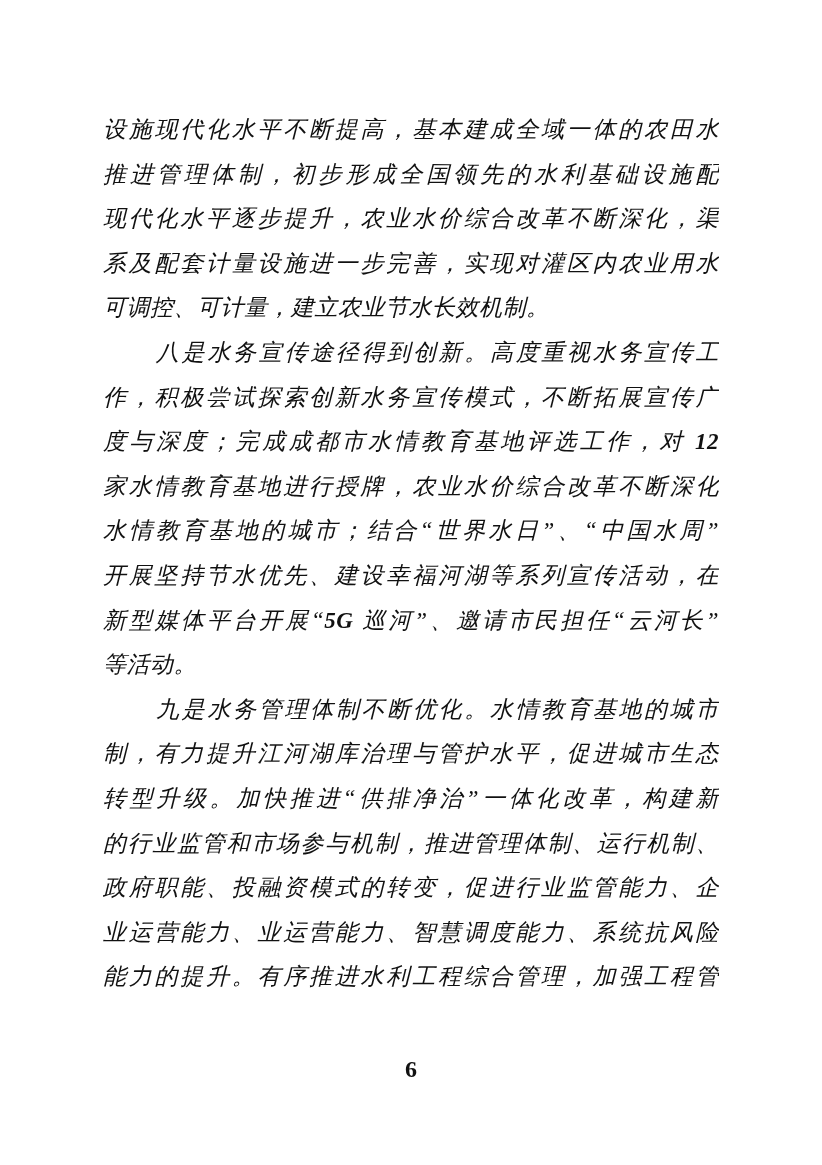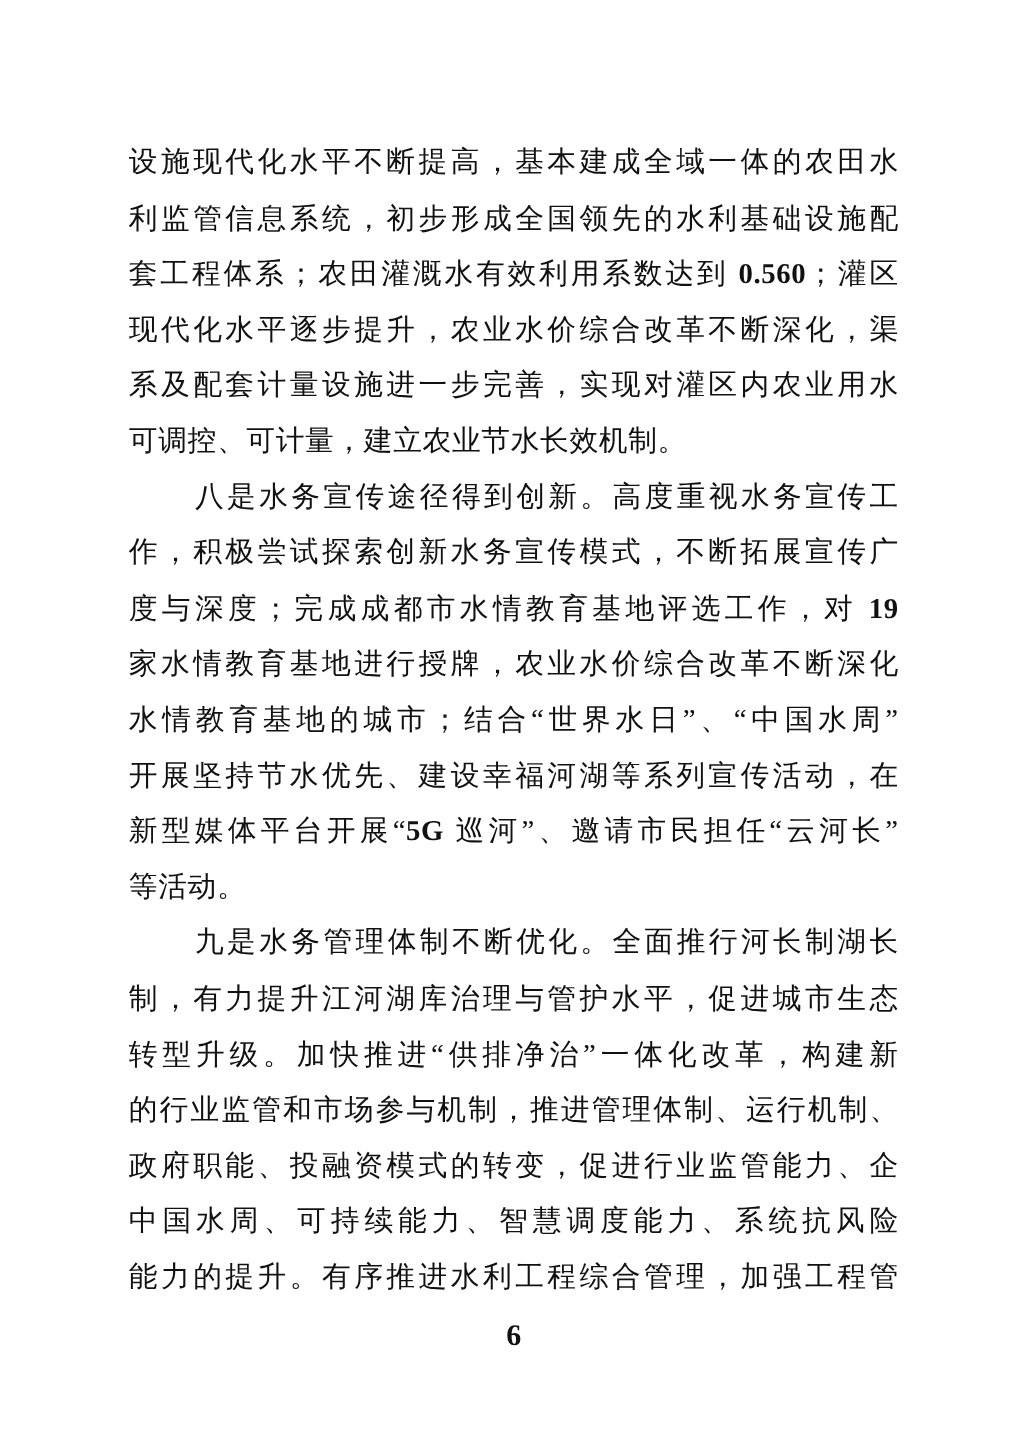--- a/index.html
+++ b/index.html
@@ -16,20 +16,21 @@
     position: absolute;
     left: 0; top: 0;
     width: 822px; height: 1165px;
     background: #ffffff;
   }
   .text-block {
     position: absolute;
     left: 103px;
     top: 108px;
     width: 616px;
+    font-style: italic;
   }
   .paragraph { }
   .line {
     font-size: 23px;
     line-height: 44.6px;
     height: 44.6px;
     letter-spacing: 0.5px;
     white-space: normal;
     text-align: justify;
     text-align-last: justify;
@@ -58,44 +59,43 @@
   }
 </style>
 </head>
 <body>
 
 <div class="page">
   <div class="text-block">
 
     <div class="paragraph">
       <div class="line">设施现代化水平不断提高，基本建成全域一体的农田水</div>
-      <div class="line">利监管信息系统，初步形成全国领先的水利基础设施配</div>
-      <div class="line">套工程体系；农田灌溉水有效利用系数达到 <b>0.560</b>；灌区</div>
+      <div class="line">推进管理体制，初步形成全国领先的水利基础设施配</div>
       <div class="line">现代化水平逐步提升，农业水价综合改革不断深化，渠</div>
       <div class="line">系及配套计量设施进一步完善，实现对灌区内农业用水</div>
       <div class="line last">可调控、可计量，建立农业节水长效机制。</div>
     </div>
 
     <div class="paragraph">
       <div class="line first">八是水务宣传途径得到创新。高度重视水务宣传工</div>
       <div class="line">作，积极尝试探索创新水务宣传模式，不断拓展宣传广</div>
-      <div class="line">度与深度；完成成都市水情教育基地评选工作，对 <b>19</b></div>
+      <div class="line">度与深度；完成成都市水情教育基地评选工作，对 <b>12</b></div>
       <div class="line">家水情教育基地进行授牌，农业水价综合改革不断深化</div>
       <div class="line">水情教育基地的城市；结合“世界水日”、“中国水周”</div>
       <div class="line">开展坚持节水优先、建设幸福河湖等系列宣传活动，在</div>
       <div class="line">新型媒体平台开展“<b>5G</b> 巡河”、邀请市民担任“云河长”</div>
       <div class="line last">等活动。</div>
     </div>
 
     <div class="paragraph">
-      <div class="line first">九是水务管理体制不断优化。全面推行河长制湖长</div>
+      <div class="line first">九是水务管理体制不断优化。水情教育基地的城市</div>
       <div class="line">制，有力提升江河湖库治理与管护水平，促进城市生态</div>
       <div class="line">转型升级。加快推进“供排净治”一体化改革，构建新</div>
       <div class="line">的行业监管和市场参与机制，推进管理体制、运行机制、</div>
       <div class="line">政府职能、投融资模式的转变，促进行业监管能力、企</div>
-      <div class="line">中国水周、可持续能力、智慧调度能力、系统抗风险</div>
+      <div class="line">业运营能力、业运营能力、智慧调度能力、系统抗风险</div>
       <div class="line">能力的提升。有序推进水利工程综合管理，加强工程管</div>
     </div>
 
   </div>
 
   <div class="page-number">6</div>
 </div>
 
 </body></html>

